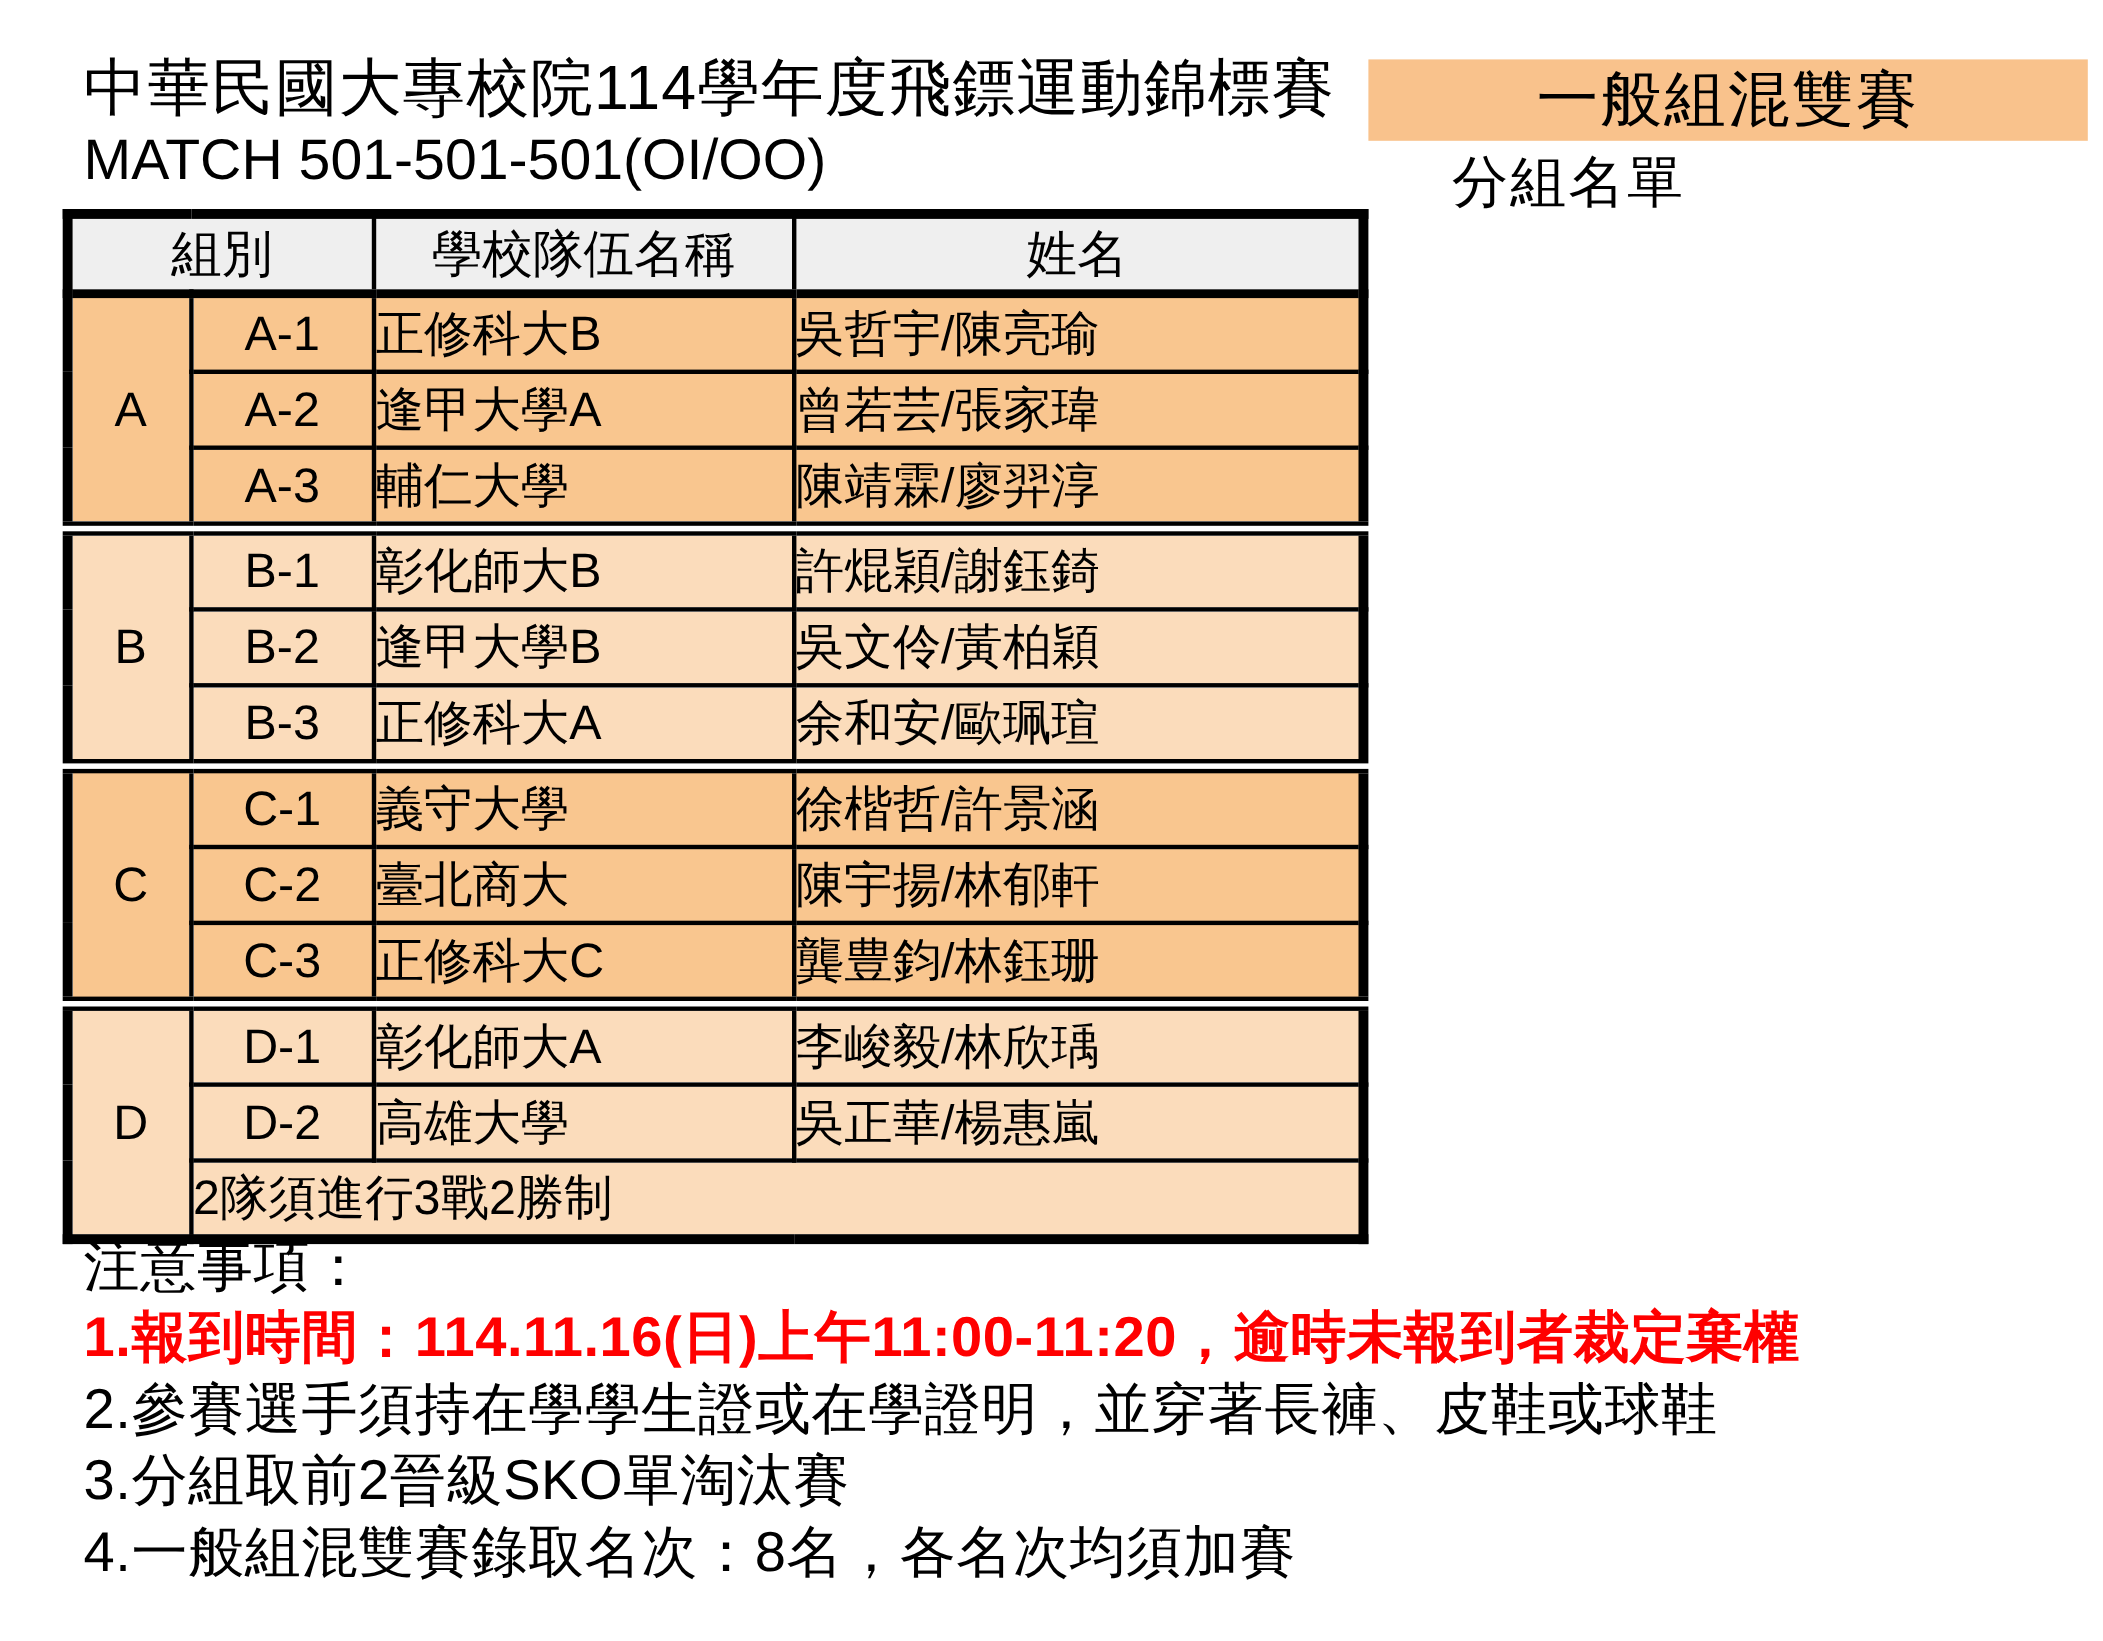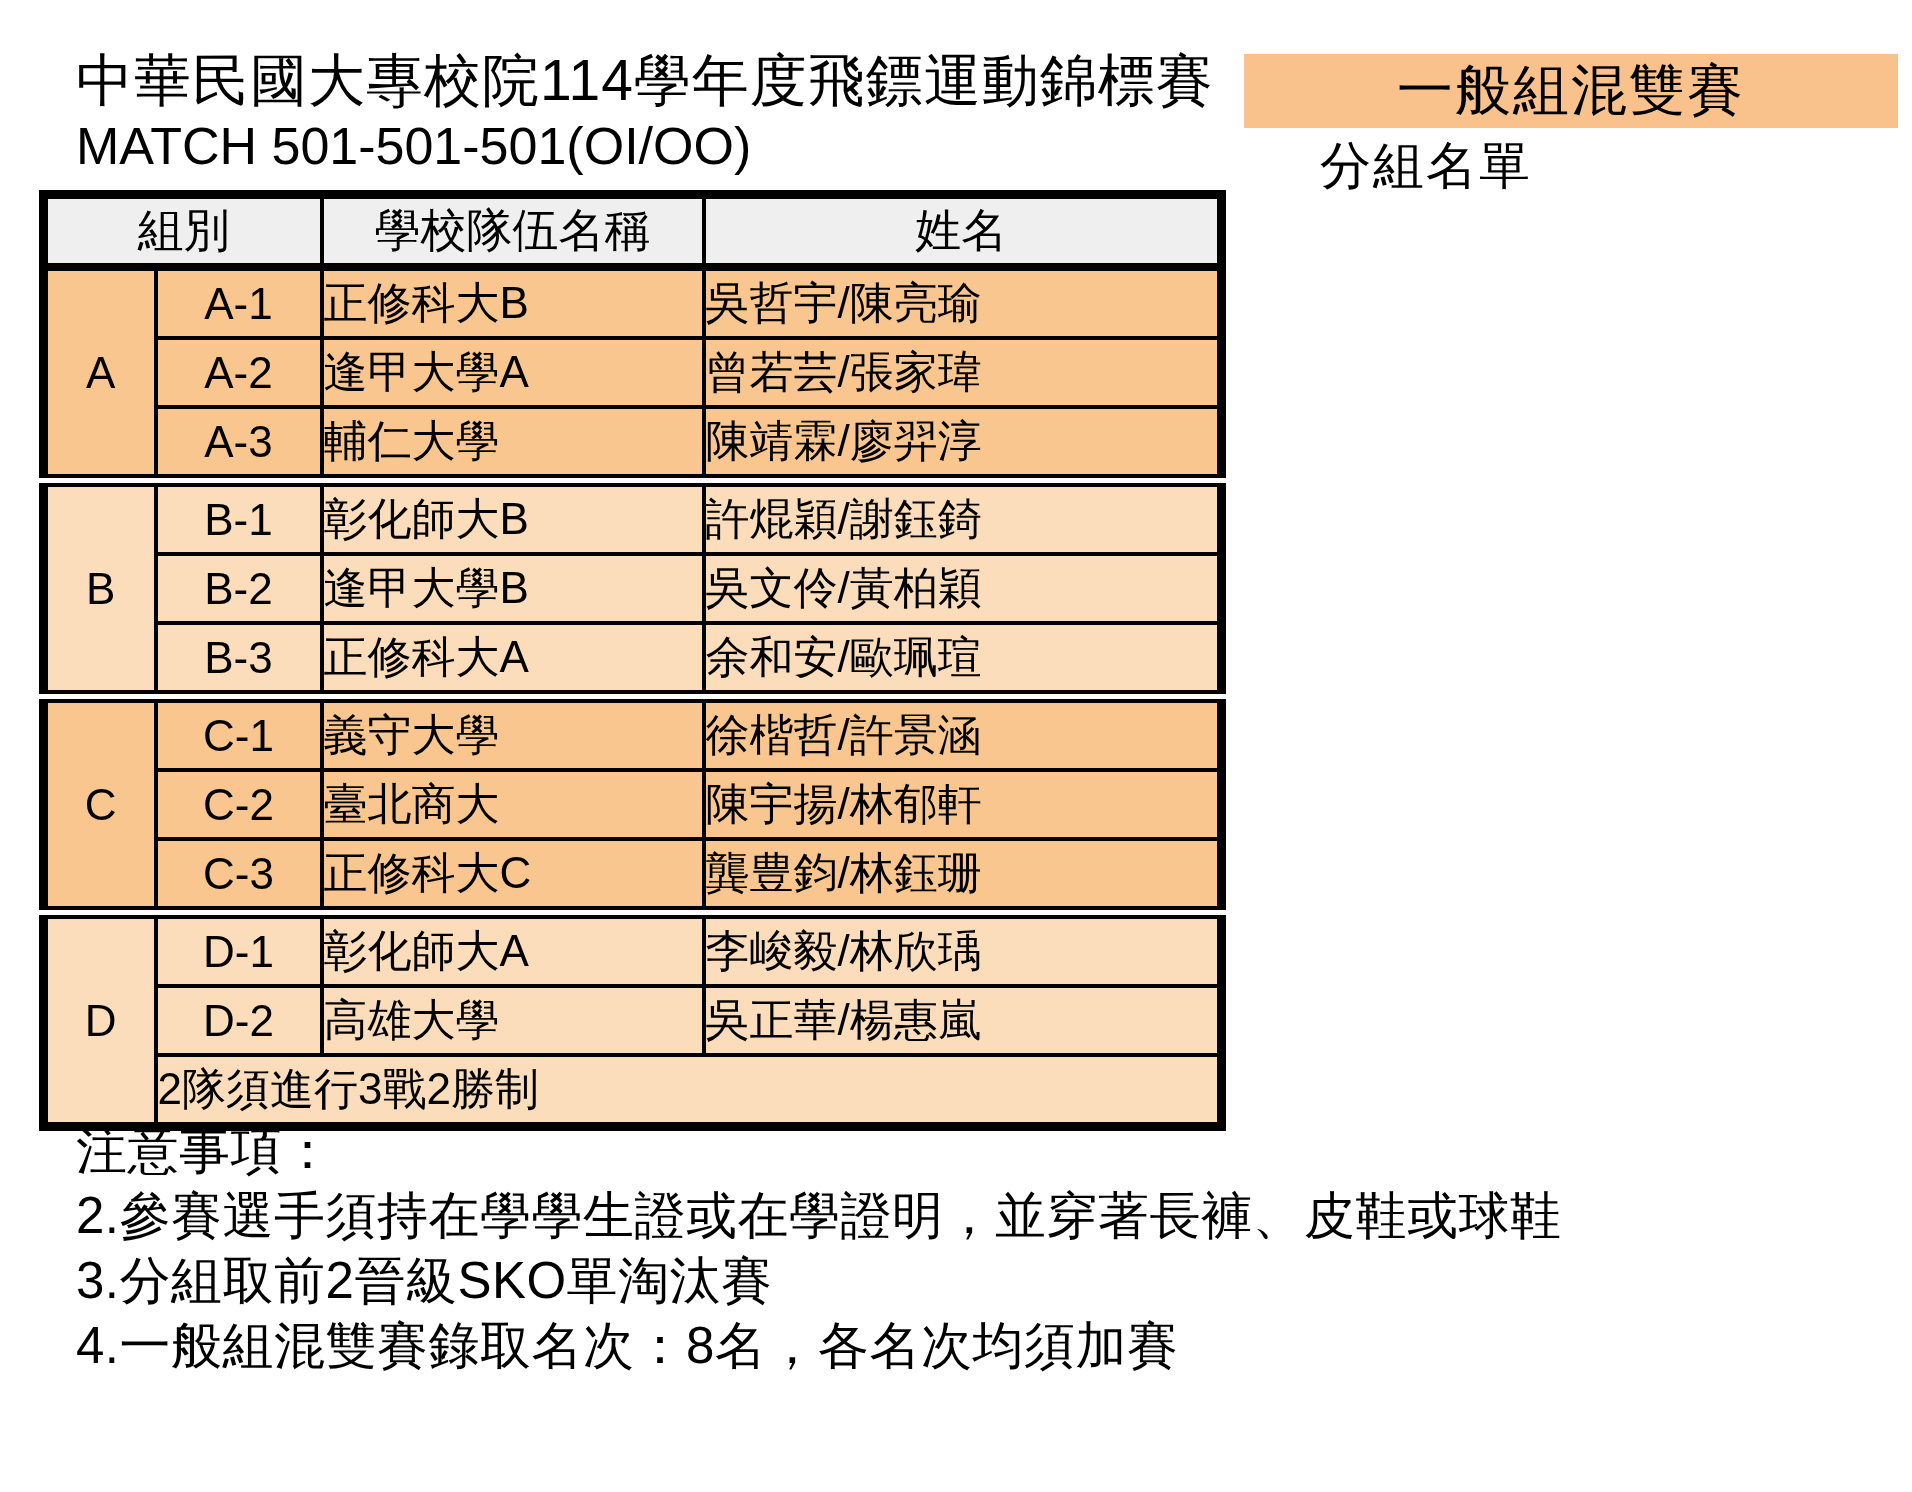--- a/index.html
+++ b/index.html
@@ -26,21 +26,21 @@
   .match-line {
     position: absolute; left: 76px; top: 116px;
     font-size: 52px; white-space: nowrap;
   }
   .subtitle {
     position: absolute; left: 1320px; top: 132px;
     font-size: 51px; letter-spacing: 2px; white-space: nowrap;
   }
 
   table.grid {
-    position: absolute; left: 39px; top: 190px;
+    position: absolute; left: 57px; top: 190px;
     border-collapse: collapse;
     table-layout: fixed;
     width: 1178px;
     border: 9px solid var(--border, #000);
     padding-left: 16px;
   }
   .c-letter { width: 112px; }
   .c-code   { width: 166px; }
   .c-school { width: 382px; }
   .c-name   { width: 518px; }
@@ -170,16 +170,17 @@
     <td class="names">吳正華/楊惠嵐</td>
   </tr>
   <tr class="shade-light">
     <td colspan="3" class="note">2隊須進行3戰2勝制</td>
   </tr>
 </tbody>
   </table>
 
 <div class="notes">
   <div>注意事項：</div>
+  <div class="em">1.報到時間：114.11.16(日)上午11:00-11:20，逾時未報到者裁定棄權</div>
   <div>2.參賽選手須持在學學生證或在學證明，並穿著長褲、皮鞋或球鞋</div>
   <div>3.分組取前2晉級SKO單淘汰賽</div>
   <div>4.一般組混雙賽錄取名次：8名，各名次均須加賽</div>
 </div>
 
 </body></html>

